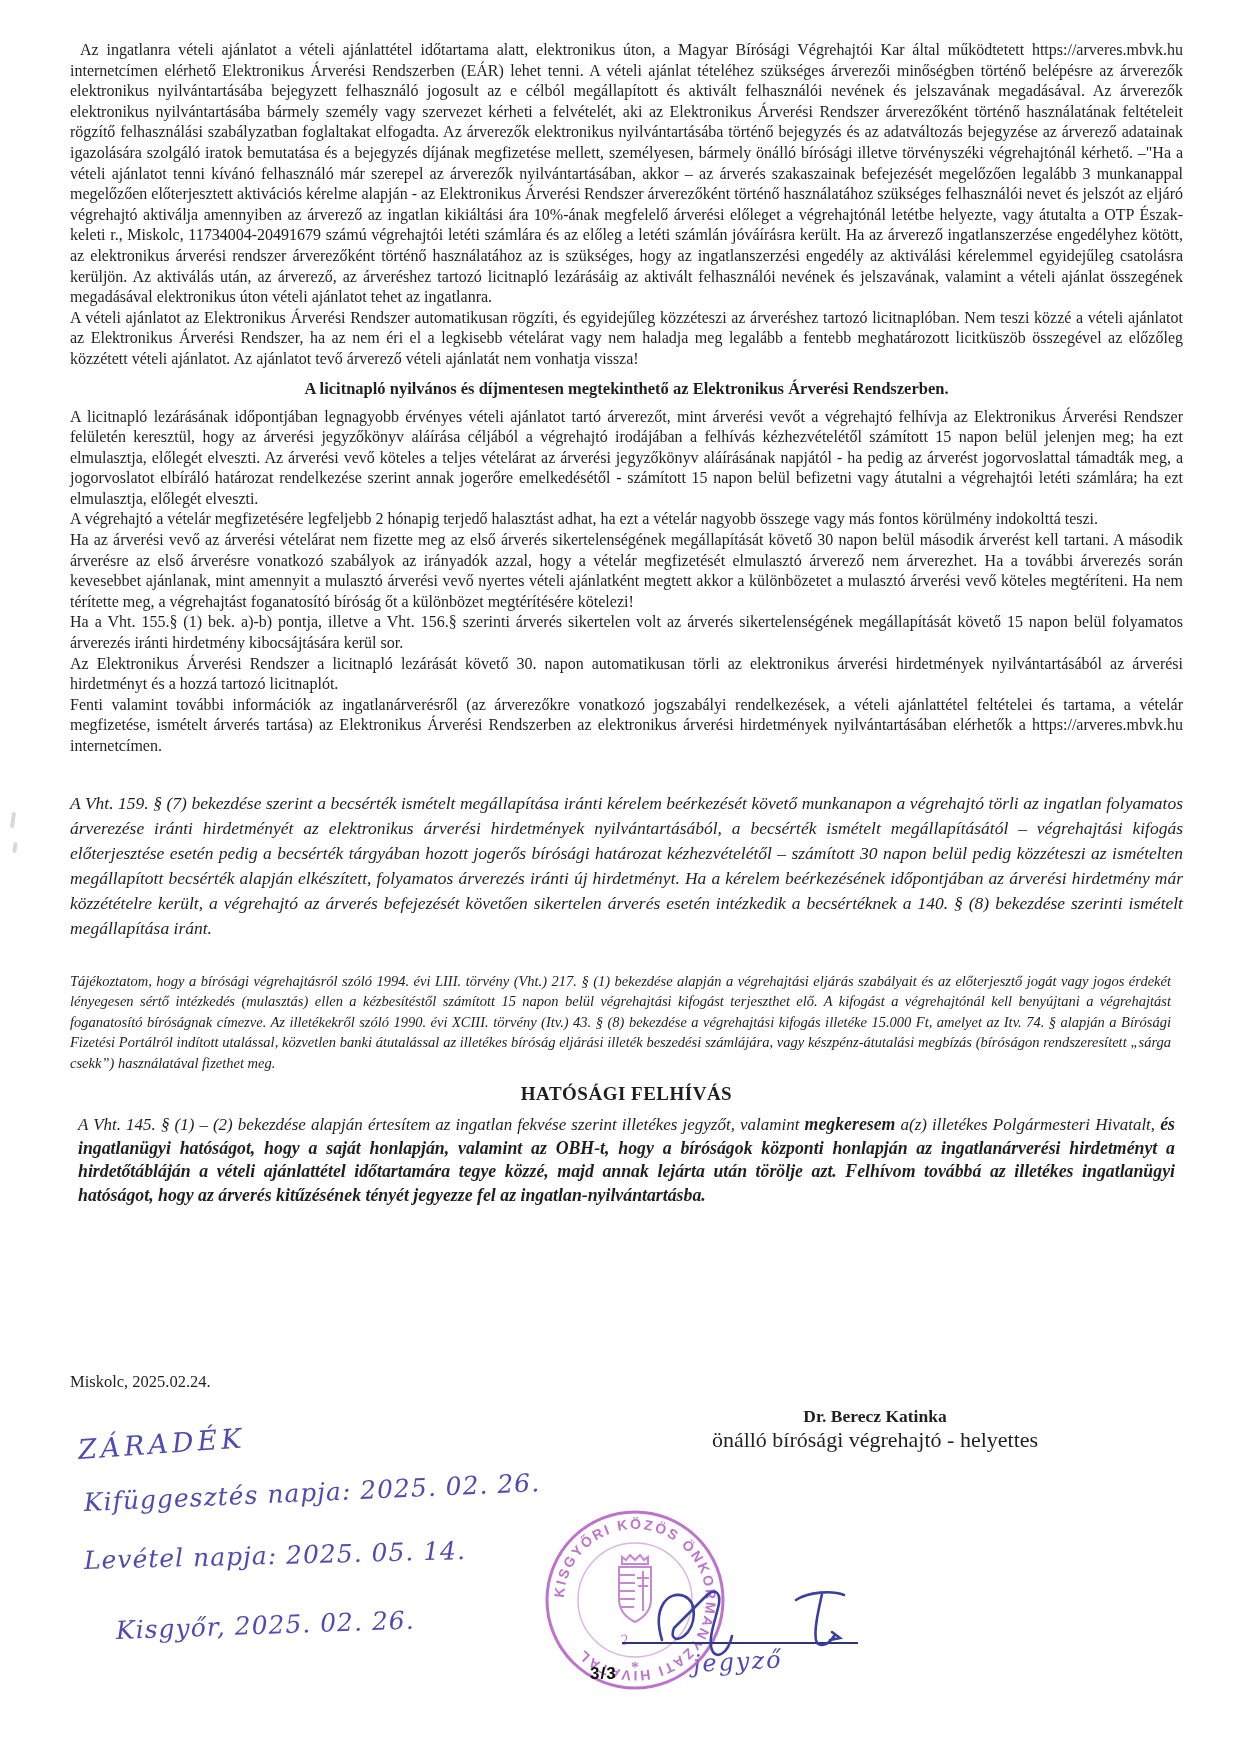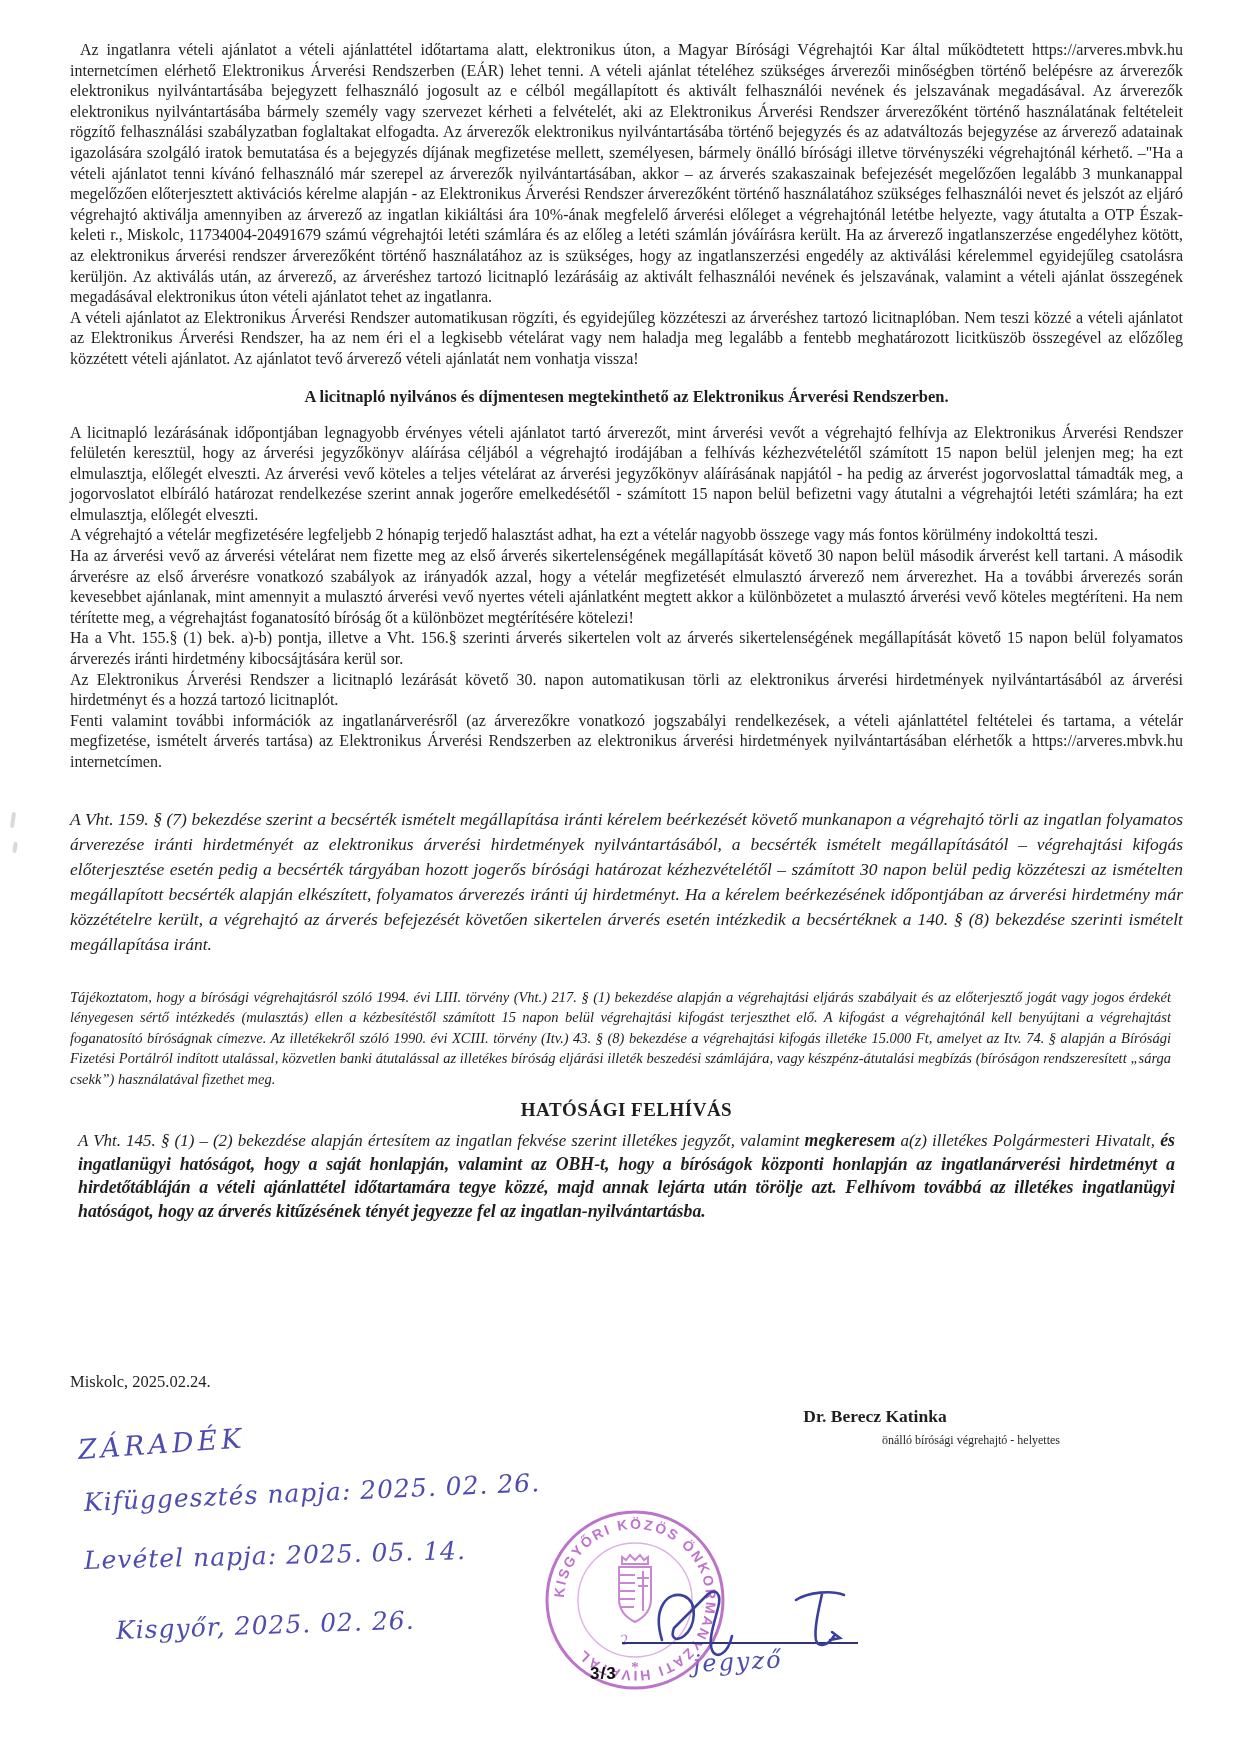--- a/index.html
+++ b/index.html
@@ -21,21 +21,21 @@
     width:1113px;
   }
   .para{
     margin:0;
     font-size:16px;
     line-height:20.6px;
     text-align:justify;
   }
   .para.indent-first{text-indent:10px;}
   .center-bold{
-    margin:16px;
+    margin:8px;
     font-size:16.5px;
     line-height:21px;
     font-weight:bold;
     text-align:center;
   }
   .vht159{
     margin:34px 0 0 0;
     font-size:17.5px;
     line-height:25px;
     font-style:italic;
@@ -66,21 +66,21 @@
   .abs{position:absolute;}
   .date-line{
     left:70px;top:1372px;
     font-size:16.5px;
   }
   .signer{
     left:690px;top:1404px;width:370px;
     text-align:center;
   }
   .signer .name{font-weight:bold;font-size:17.5px;line-height:24px;}
-  .signer .title{font-size:12px;line-height:24px;text-align:right;}
+  .signer .title{font-size:22px;line-height:24px;}
   .hand{
     font-family:"DejaVu Serif", serif;
     font-style:italic;
     color:#4e4cb0;
     white-space:nowrap;
     transform-origin:left center;
   }
   .hw-zaradek{left:78px;top:1434px;font-size:27px;letter-spacing:4px;transform:rotate(-4deg);}
   .hw-kifugg{left:84px;top:1488px;font-size:25px;letter-spacing:1px;transform:rotate(-2.5deg);}
   .hw-levetel{left:84px;top:1546px;font-size:25px;letter-spacing:1px;transform:rotate(-1.5deg);}

